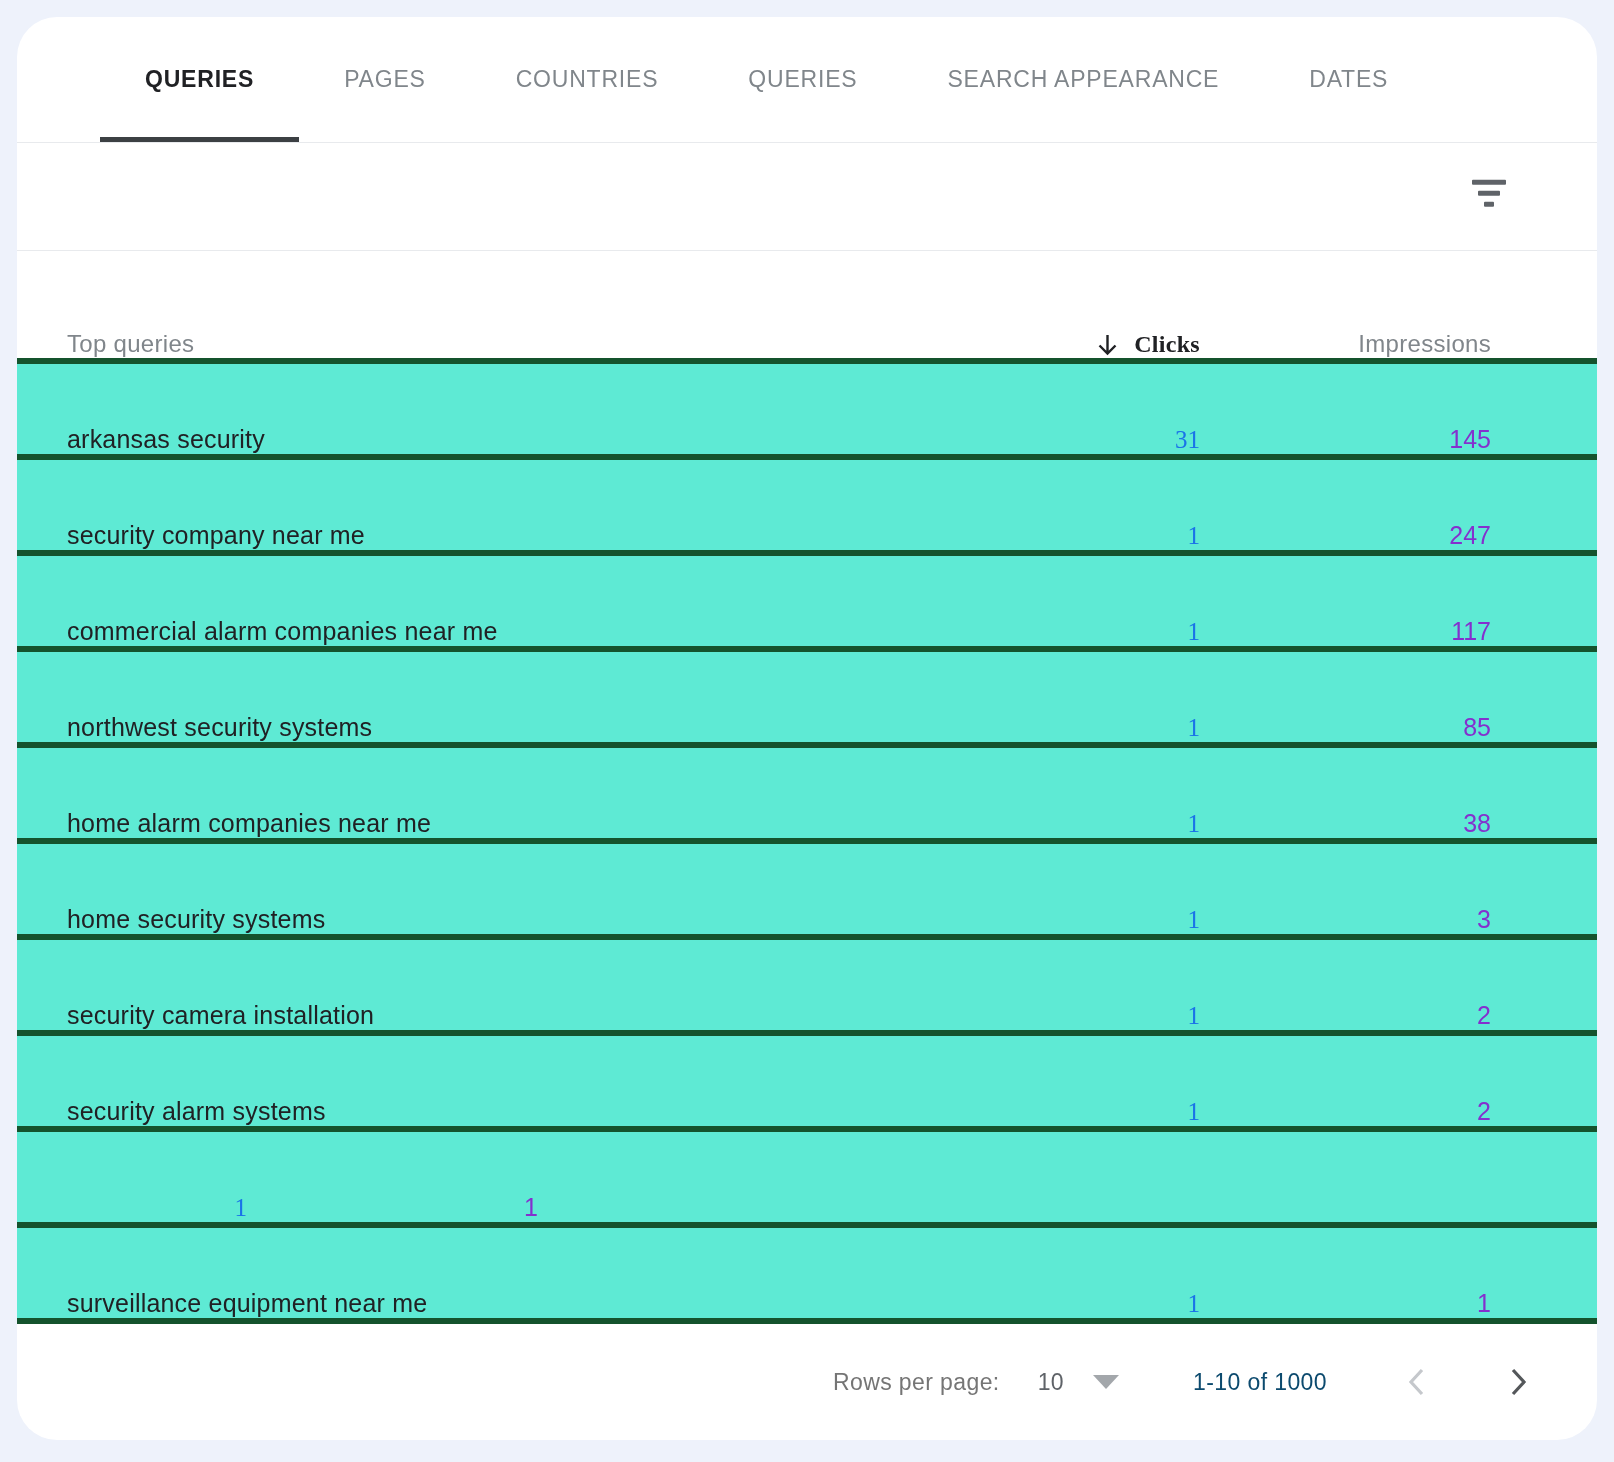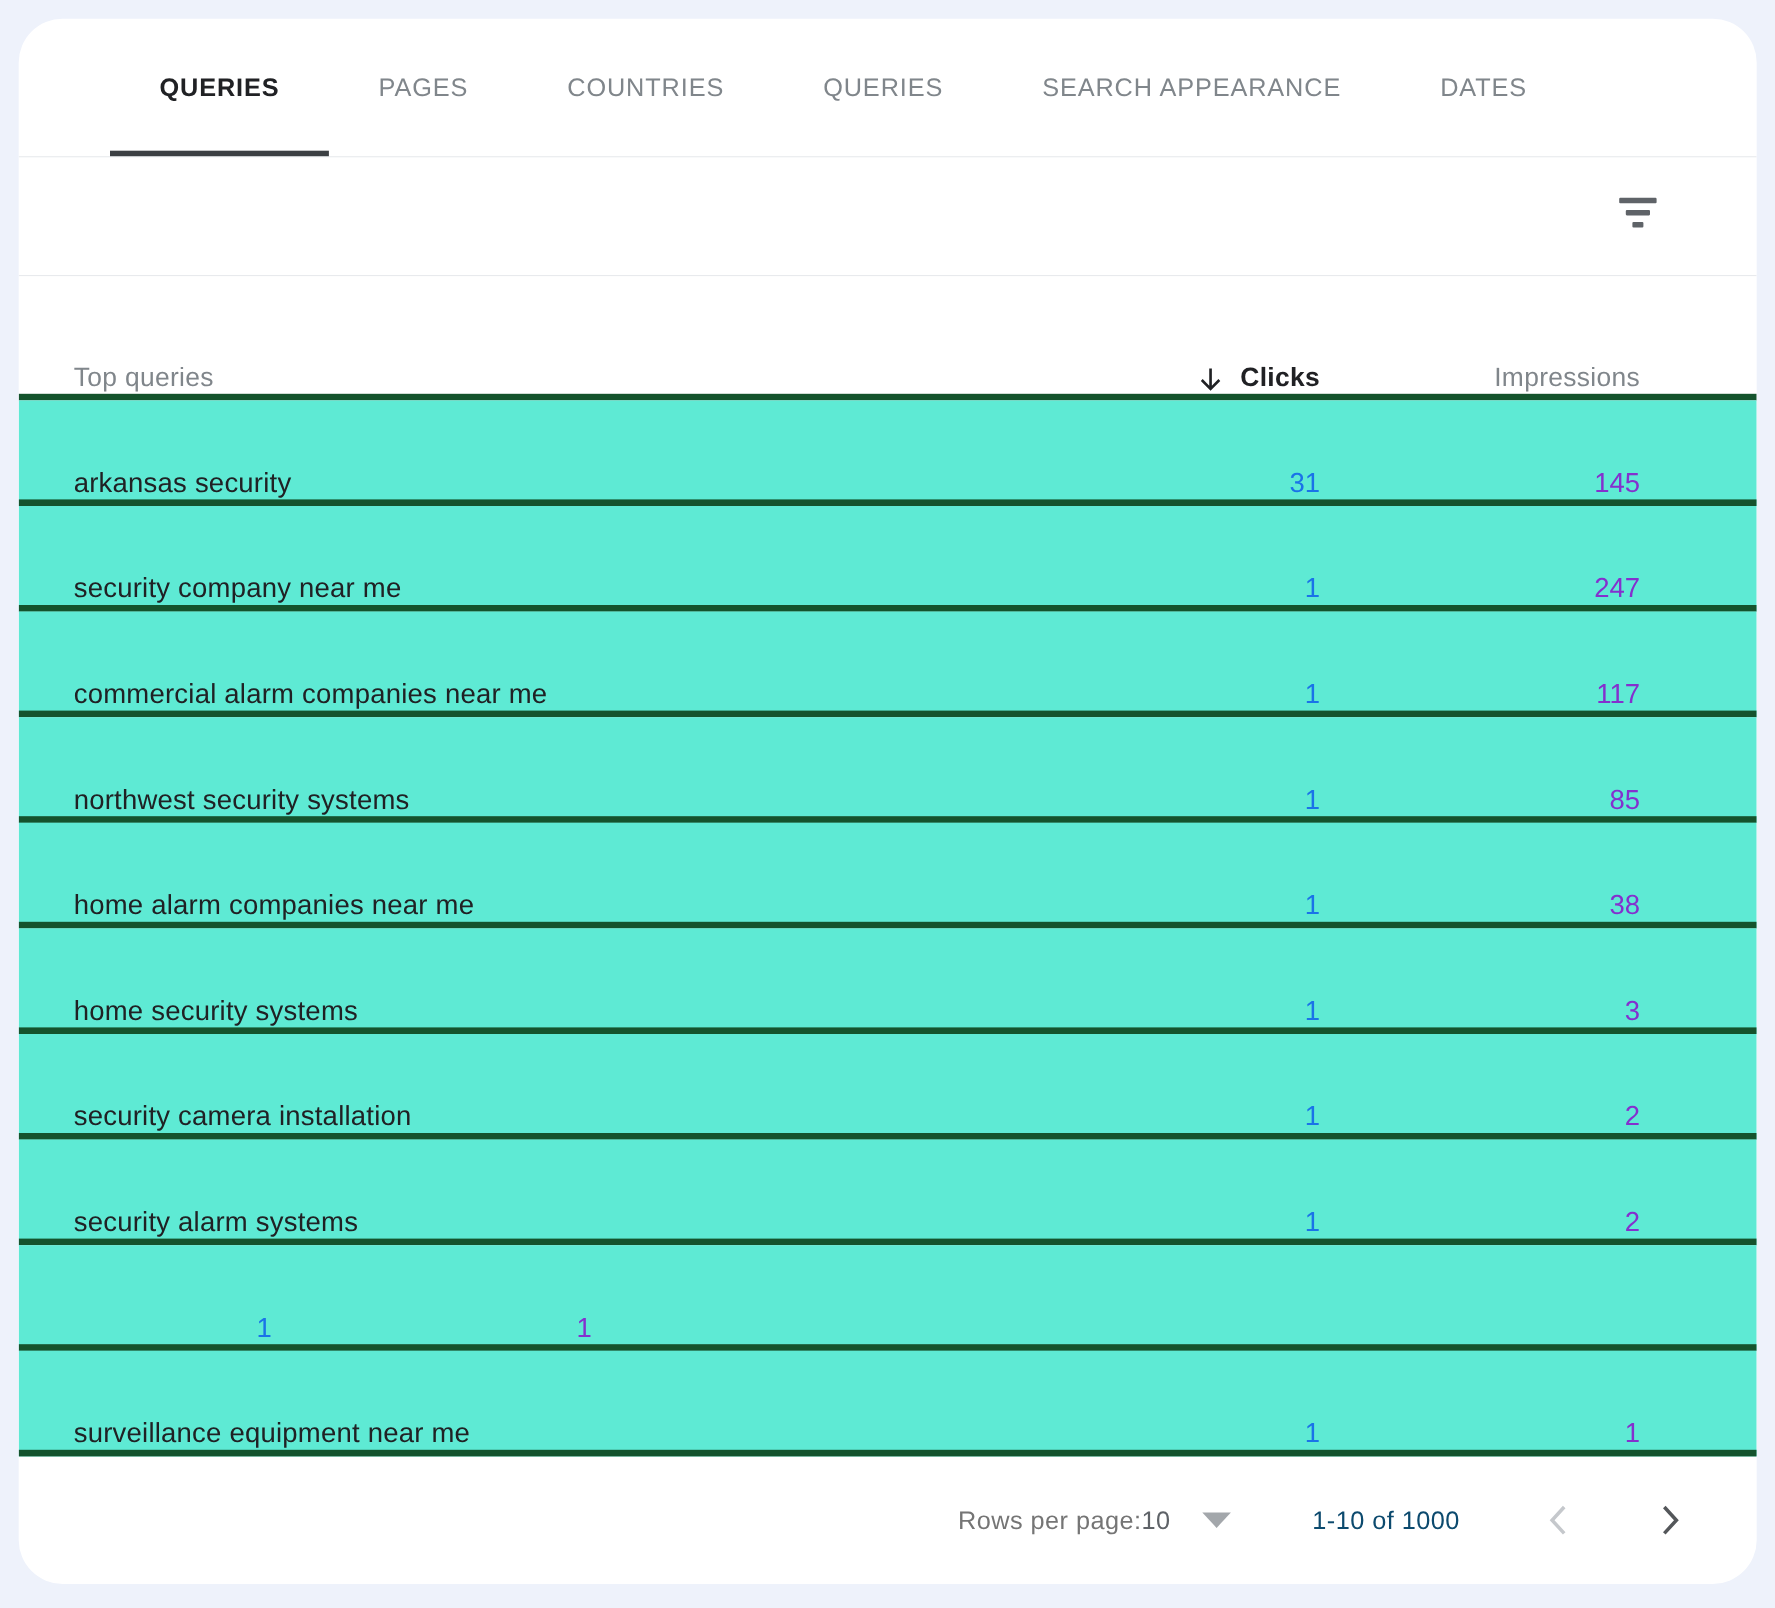--- a/index.html
+++ b/index.html
@@ -82,21 +82,21 @@
   .thead, .trow {
     display: flex;
     align-items: flex-end;
     padding: 0 106px 0 50px;
     box-sizing: border-box;
     border-bottom: 6px solid #14532d;
   }
   .thead { height: 113px; }
   .trow  { height: 96px; background: #5eead4; }
   .col-query { flex: 1; min-width: 0; }
-  .col-clicks { width: 180px; text-align: right; }
+  .col-clicks { width: 180px; text-align: right; font-family: Liberation Serif, serif; }
   .col-impressions { width: 291px; text-align: right; }
   .thead .col-query { color: #80868b; font-size: 24px; letter-spacing: 0.3px; }
   .thead .col-impressions { color: #80868b; font-size: 24px; letter-spacing: 0.3px; cursor: pointer; }
   .thead .col-clicks {
     display: flex;
     justify-content: flex-end;
     align-items: center;
     gap: 13px;
     color: #202124;
     font-weight: 700;
@@ -116,20 +116,21 @@
     padding-right: 64px;
     box-sizing: border-box;
     color: #757575;
     font-size: 23px;
     letter-spacing: 0.4px;
   }
   .rpp-label { color: #757575; }
   .rpp-select {
     display: flex;
     align-items: center;
+    margin-left: 38px;
     cursor: pointer;
   }
   .rpp-value { color: #5f6368; }
   .dd-triangle {
     margin-left: 29px;
     width: 0; height: 0;
     border-left: 13px solid transparent;
     border-right: 13px solid transparent;
     border-top: 14px solid #a3a7ab;
   }

